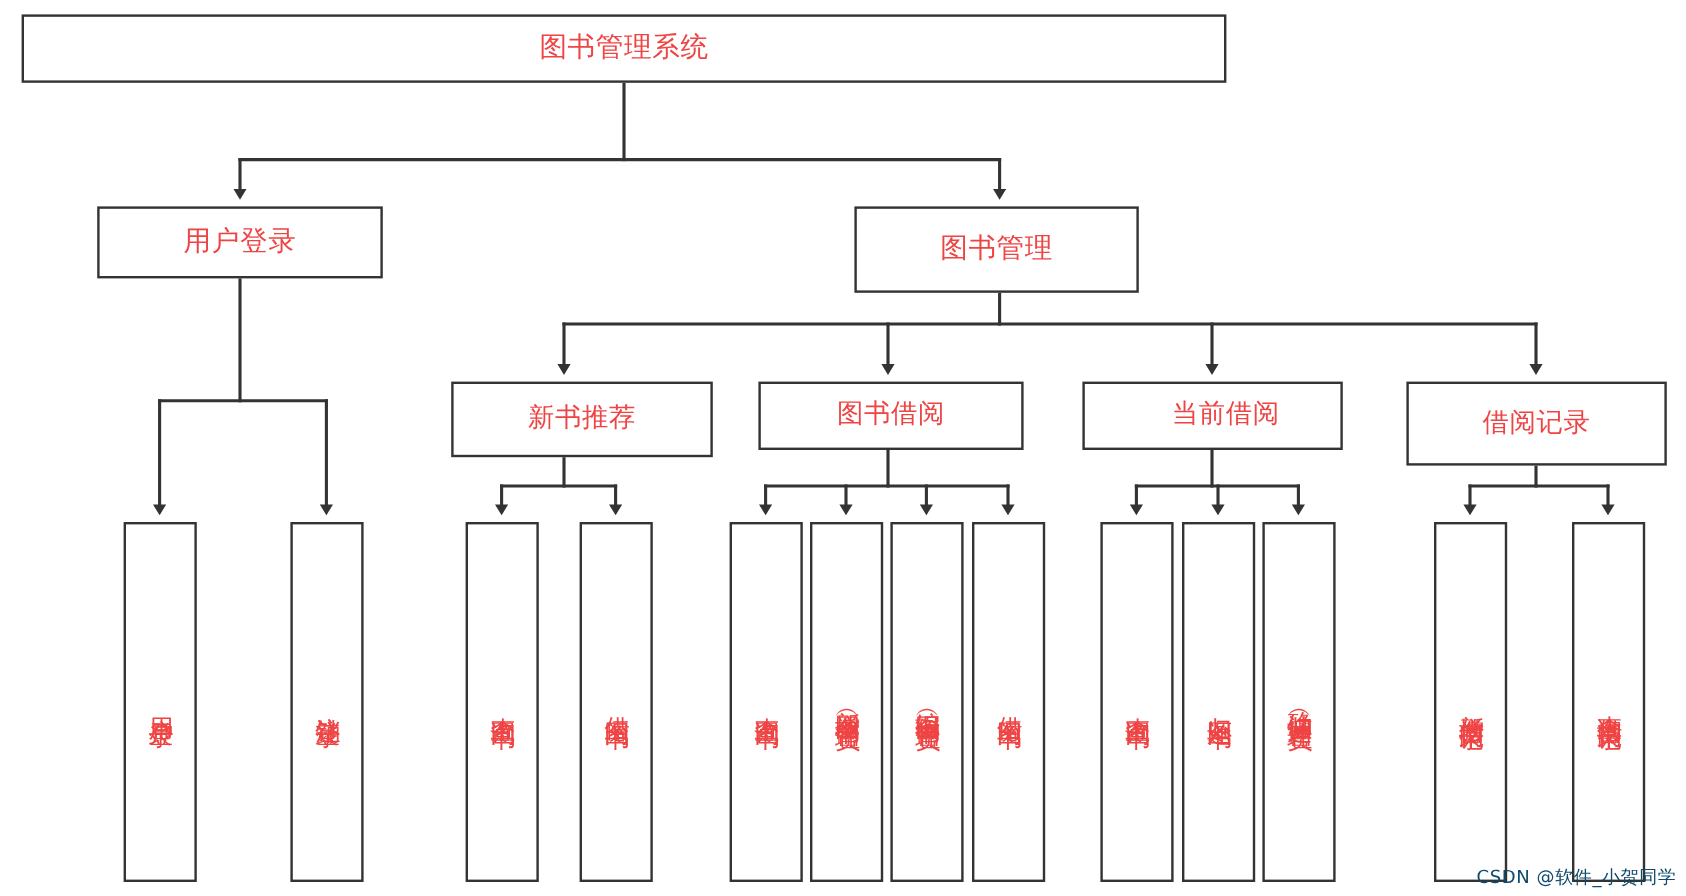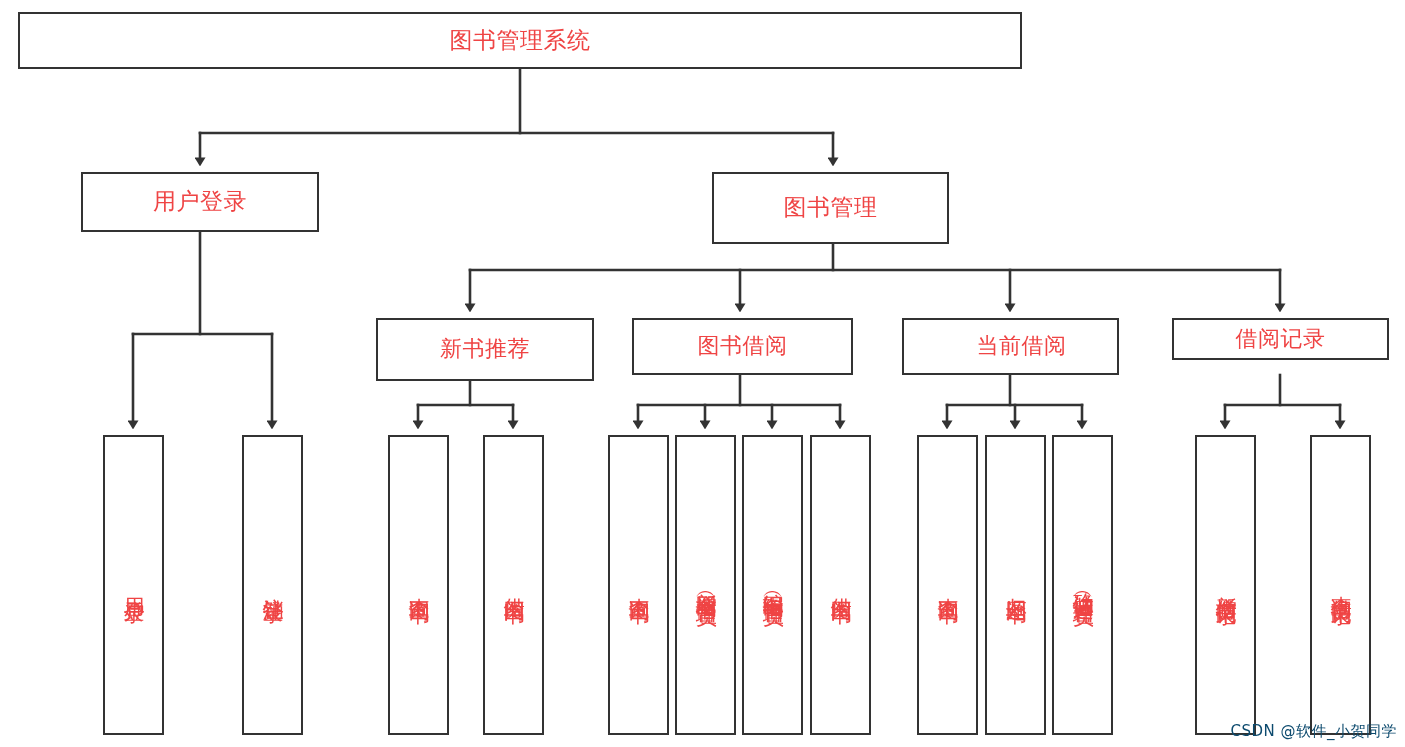--- a/index.html
+++ b/index.html
@@ -131,21 +131,21 @@
 
   <div class="node l2" style="left: 361px; top: 318px; width: 218px; height: 63px; margin-left: 15px;">
     <span class="label">新书推荐</span>
   </div>
   <div class="node l2" style="left: 632px; top: 318px; width: 221px; height: 57px;">
     <span class="label">图书借阅</span>
   </div>
   <div class="node l2" style="left: 902px; top: 318px; width: 217px; height: 57px; padding-left: 22px;">
     <span class="label">当前借阅</span>
   </div>
-  <div class="node l2" style="left: 1172px; top: 318px; width: 217px; height: 42px;">
+  <div class="node l2" style="left: 1172px; top: 318px; width: 217px; height: 70px;">
     <span class="label">借阅记录</span>
   </div>
 
   <div class="node vertical" style="left: 103px; top: 435px; width: 61px; height: 300px;">
     <span class="label">用户登录</span>
   </div>
   <div class="node vertical" style="left: 242px; top: 435px; width: 61px; height: 300px;">
     <span class="label">注销登录</span>
   </div>
   <div class="node vertical" style="left: 388px; top: 435px; width: 61px; height: 300px;">

